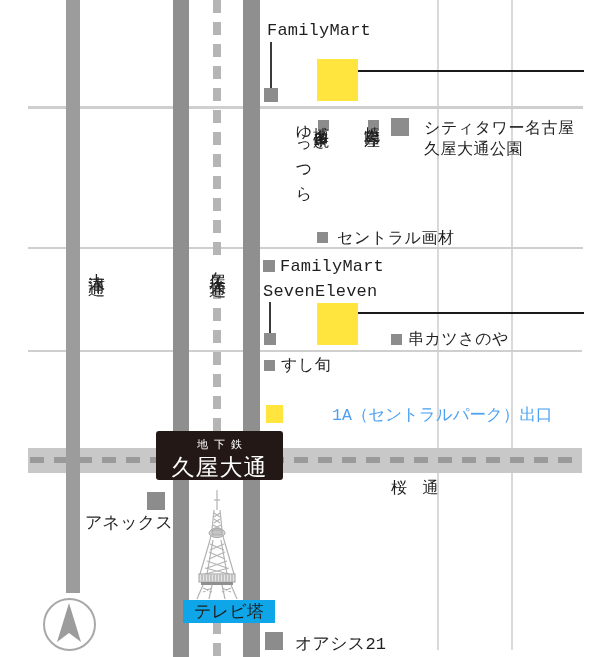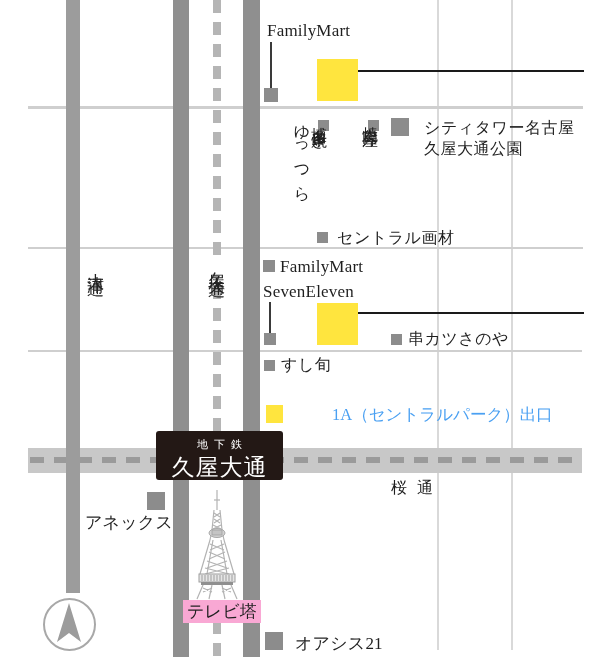--- a/index.html
+++ b/index.html
@@ -1,17 +1,17 @@
 <!DOCTYPE html>
 <html><head>
 <meta charset="utf-8">
 <style>
   html,body{margin:0;padding:0;background:#fff;}
   #map{position:relative;width:584px;height:657px;background:#fff;overflow:hidden;
-       font-family:Liberation Serif, serif;color:#1f1f1f;}
+       font-family:Liberation Mono, monospace;color:#1f1f1f;}
   .abs{position:absolute;}
   
   .road-v{position:absolute;top:0;background:#8f8f8f;}
   .road-h-thin{position:absolute;background:#cfcfcf;}
   .road-sakura{position:absolute;background:#c8c8c8;}
   .h-dash{position:absolute;background:repeating-linear-gradient(to right,#9a9a9a 0 14px,transparent 14px 24px);}
   .v-dash{position:absolute;background:repeating-linear-gradient(to bottom,#b5b5b5 0 13px,transparent 13px 22px);width:8px;}
   .thin-street-v{position:absolute;top:0;width:2px;background:#d9d9d9;}
   
   .marker{position:absolute;background:#8c8c8c;}
@@ -143,21 +143,21 @@
         <line x1="37" y1="87" x2="37" y2="93"></line>
       <line x1="40" y1="87" x2="40" y2="93"></line>
     </g>
     <rect x="9" y="94" width="32" height="3" fill="#8f8f8f"></rect>
     <g stroke="#b3b3b3" stroke-width="1.2" fill="none">
       <path d="M11,97 L5,111 M39,97 L45,111"></path>
       <path d="M20,97 L17,111 M30,97 L33,111"></path>
       <path d="M11,100 L20,104 M20,100 L11,104 M30,100 L39,104 M39,100 L30,104"></path>
     </g>
   </svg>
-  <div class="lbl-lat" style="left:183px;top:600px;background:#f9a8d4;padding:0 4px;">テレビ塔</div>
+  <div class="lbl-lat" style="left:183px;top:600px;background:#0ea5e9;padding:0 11px;">テレビ塔</div>
 
   <div class="marker" style="left:265px;top:632px;width:18px;height:18px;"></div>
   <div class="lbl-lat" style="left:295px;top:632px;text-align:right;">オアシス21</div>
 
   <div id="compass">
     <svg width="48" height="48" viewBox="0 0 48 48">
       <polygon points="24,3 36,42 24,33 12,42" fill="#9c9c9c"></polygon>
     </svg>
   </div>
 

